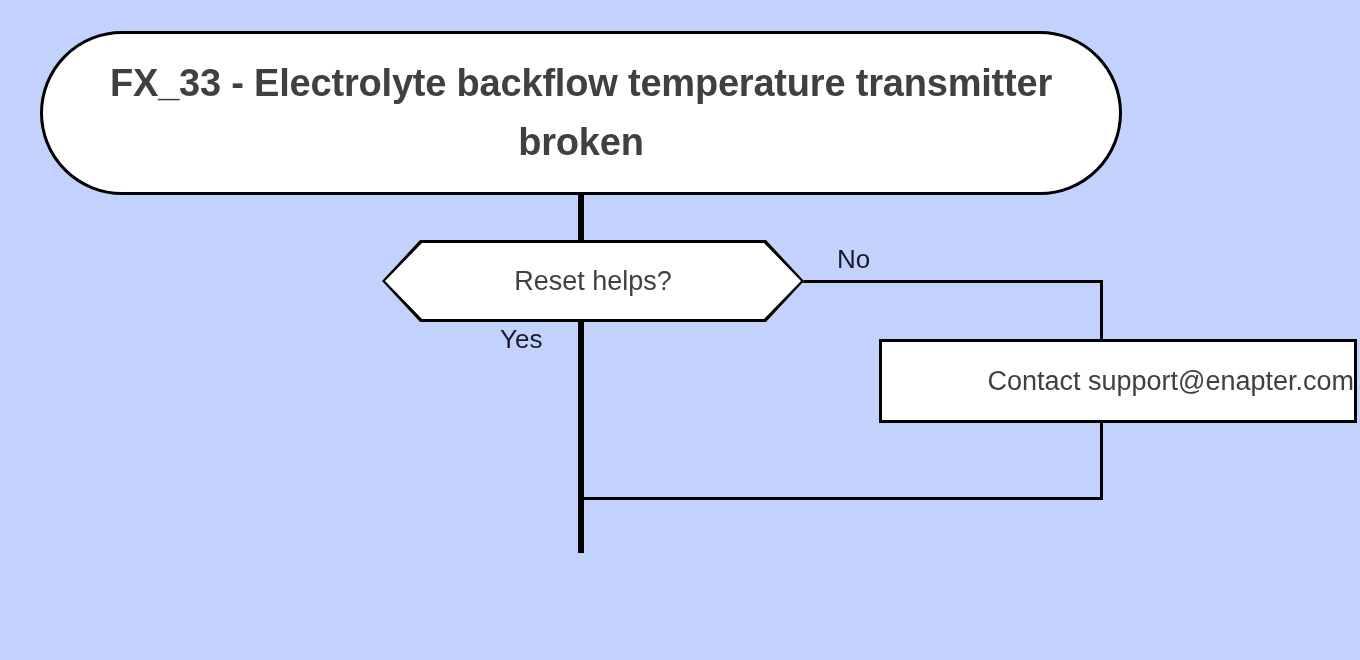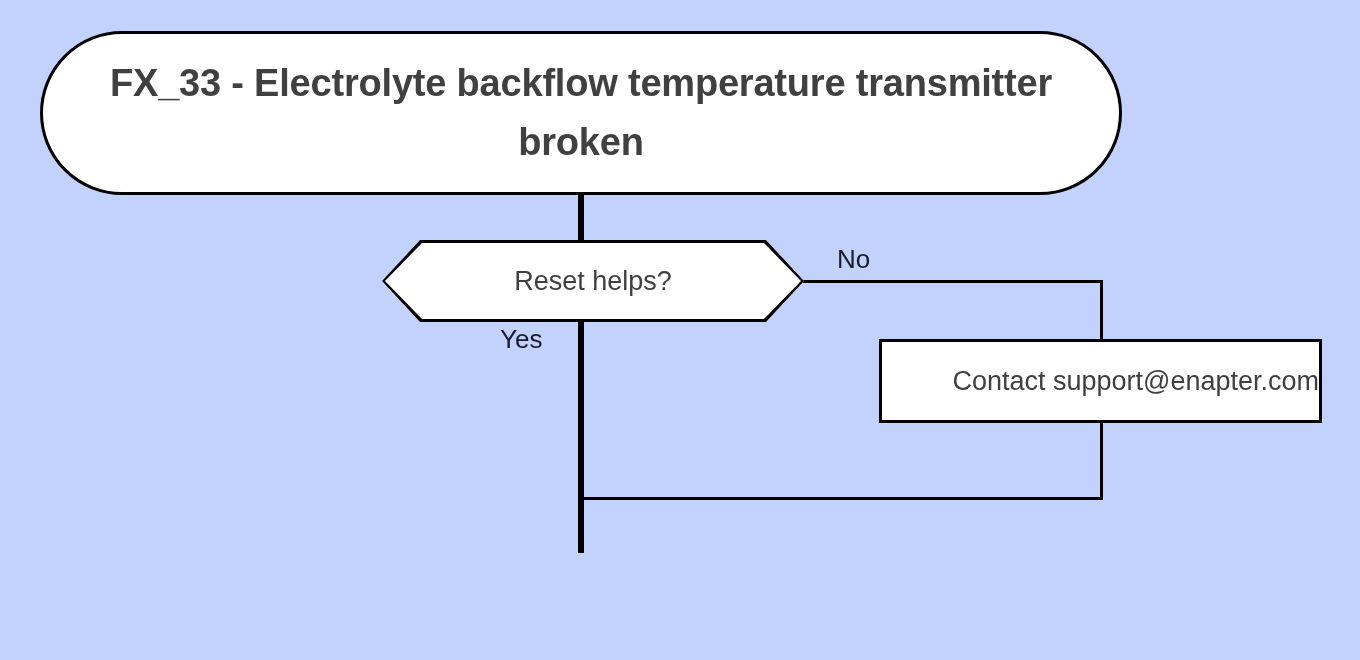--- a/index.html
+++ b/index.html
@@ -96,21 +96,21 @@
     inset: 0;
     display: flex;
     align-items: center;
     justify-content: center;
     font-size: 27px;
   }
 
   #contact-node {
     left: 879px;
     top: 339px;
-    width: 443px;
+    width: 478px;
     height: 84px;
     border-radius: 0;
     font-size: 27px;
     z-index: 4;
   }
 
   #end-node {
     left: 511px;
     top: 551px;
     width: 140px;

